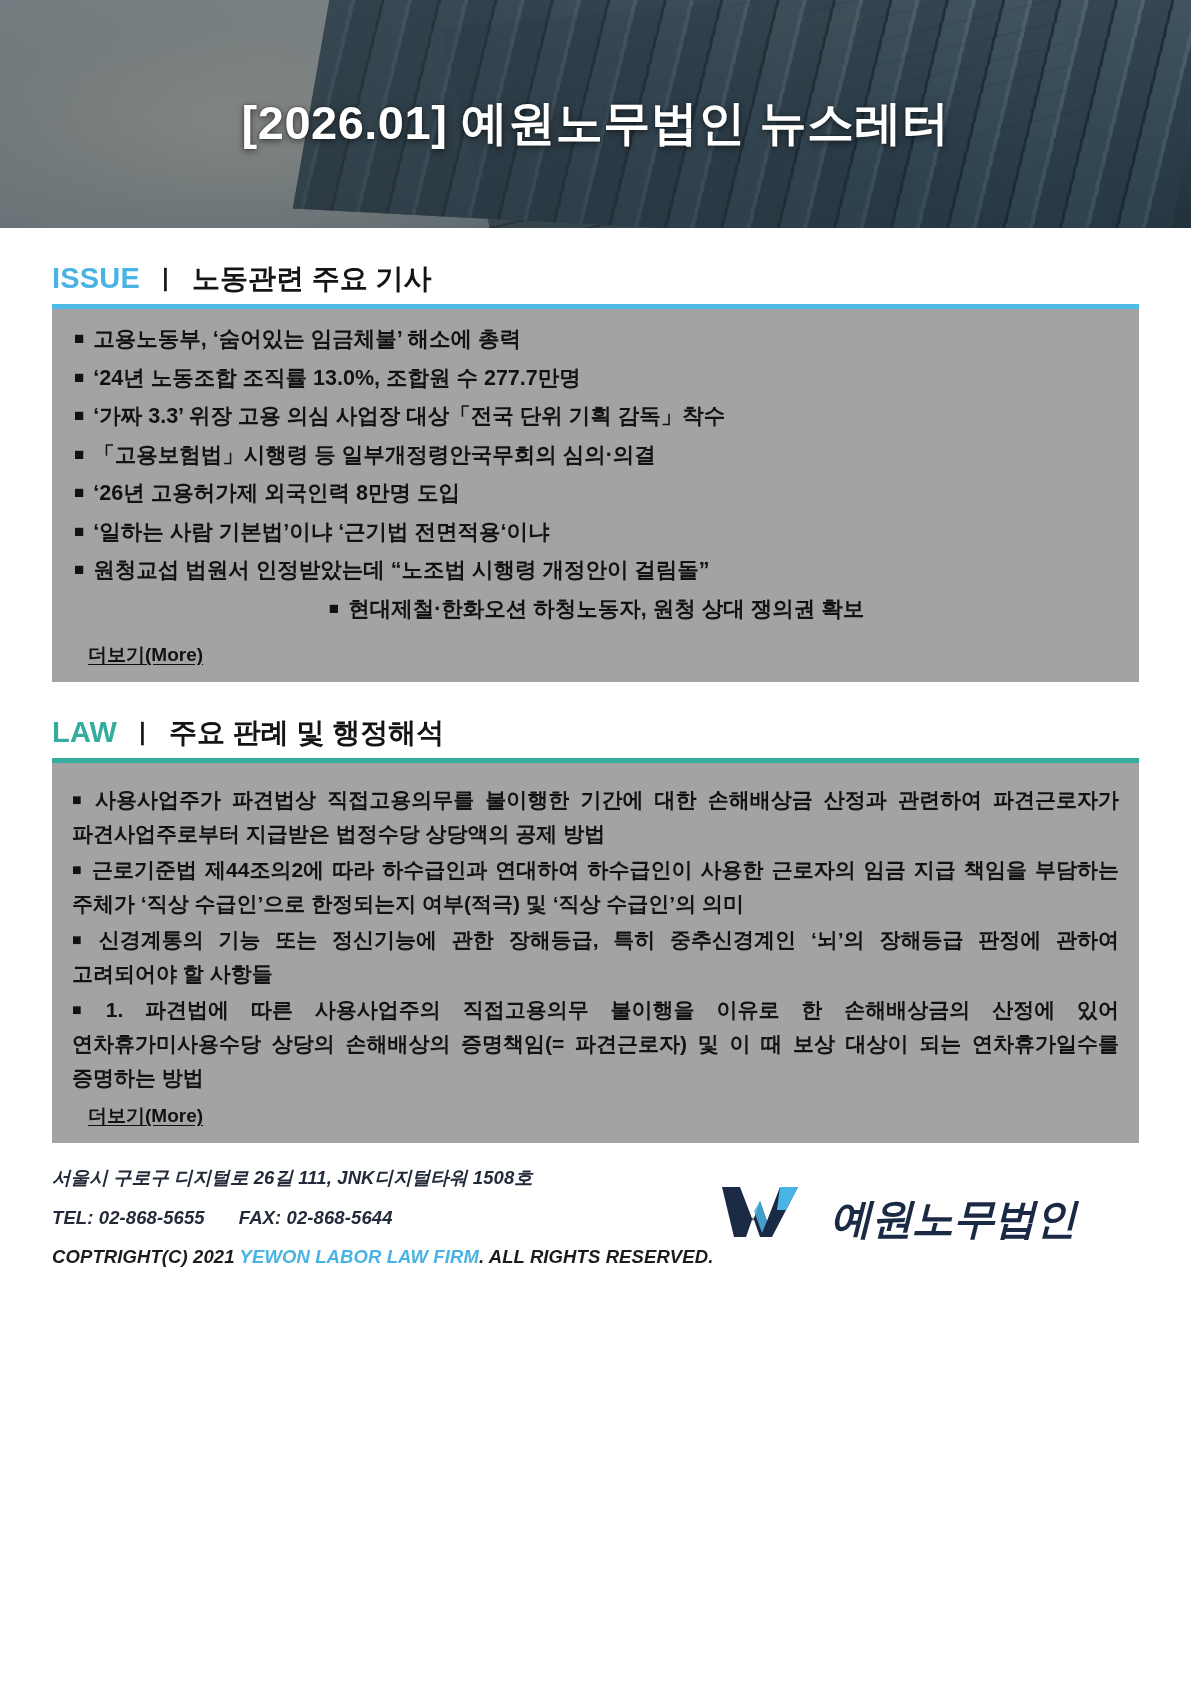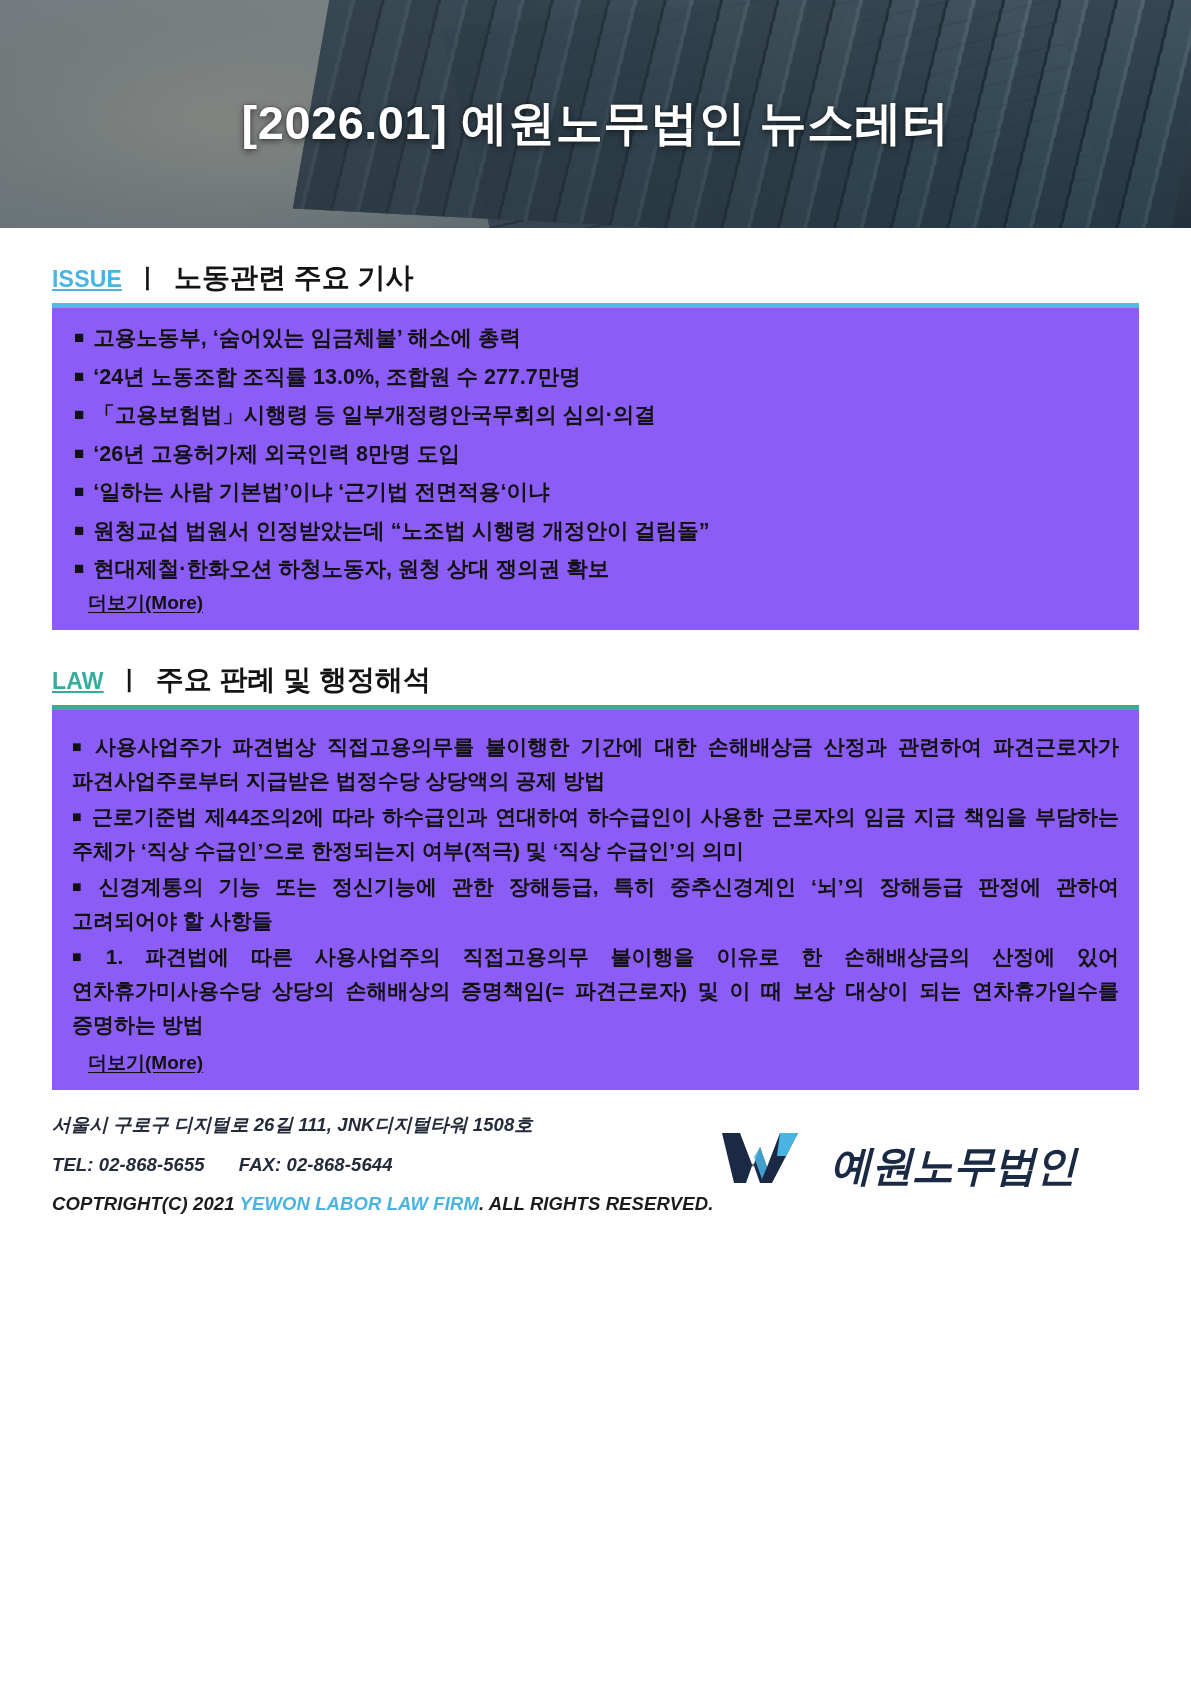--- a/index.html
+++ b/index.html
@@ -131,49 +131,49 @@
 
   
   .sec-head {
     display: flex;
     align-items: baseline;
     gap: 14px;
     font-size: 28px;
     font-weight: 700;
     line-height: 1;
   }
-  .sec-head .kw { font-size: 23px; font-weight: 700; letter-spacing: .2px; text-decoration: underline; }
+  .sec-head .kw { font-size: 29px; font-weight: 700; letter-spacing: .2px; }
   .sec-head .kw.issue { color: #49b4e4; }
   .sec-head .kw.law { color: #35ad9d; }
   .sec-head .bar { color: #151515; font-weight: 700; font-size: 24px; }
   .sec-head .ko { color: #141414; font-size: 28px; font-weight: 700; }
 
   .rule { height: 5px; border: 0; margin: 11px 0 0 0; }
   .rule.issue { background: #4fb9e8; }
   .rule.law { background: #35ad9d; }
 
   
   .panel {
-    background: #8b5cf6;
+    background: #a3a3a3;
     padding: 20px 20px 14px 20px;
     box-sizing: border-box;
   }
 
   
   .issue-list { margin: 0; padding: 0; list-style: none; }
   .issue-list li {
     font-size: 21.5px;
     font-weight: 700;
     color: #121212;
     line-height: 1.0;
     padding: 0 0 0 2px;
     margin: 0 0 17px 0;
     white-space: nowrap;
   }
-  .issue-list li:last-of-type { margin-bottom: 3px; }
+  .issue-list li:last-of-type { margin-bottom: 16px; text-align: center; }
   .sq { font-size: 17px; margin-right: 9px; vertical-align: 2px; }
 
   
   .law-p {
     font-size: 21px;
     font-weight: 700;
     color: #121212;
     line-height: 1.62;
     margin: 0 0 2px 0;
     text-align: justify;
@@ -258,20 +258,23 @@
   </div>
   <hr class="rule issue">
 
   <div class="panel">
     <ul class="issue-list">
       <li>
         <span class="sq">■</span><span>고용노동부, ‘숨어있는 임금체불’ 해소에 총력</span>
       </li>
       <li>
         <span class="sq">■</span><span>‘24년 노동조합 조직률 13.0%, 조합원 수 277.7만명</span>
+      </li>
+      <li>
+        <span class="sq">■</span><span>‘가짜 3.3’ 위장 고용 의심 사업장 대상「전국 단위 기획 감독」착수</span>
       </li>
       <li>
         <span class="sq">■</span><span>「고용보험법」시행령 등 일부개정령안국무회의 심의·의결</span>
       </li>
       <li>
         <span class="sq">■</span><span>‘26년 고용허가제 외국인력 8만명 도입</span>
       </li>
       <li>
         <span class="sq">■</span><span>‘일하는 사람 기본법’이냐 ‘근기법 전면적용‘이냐</span>
       </li>

